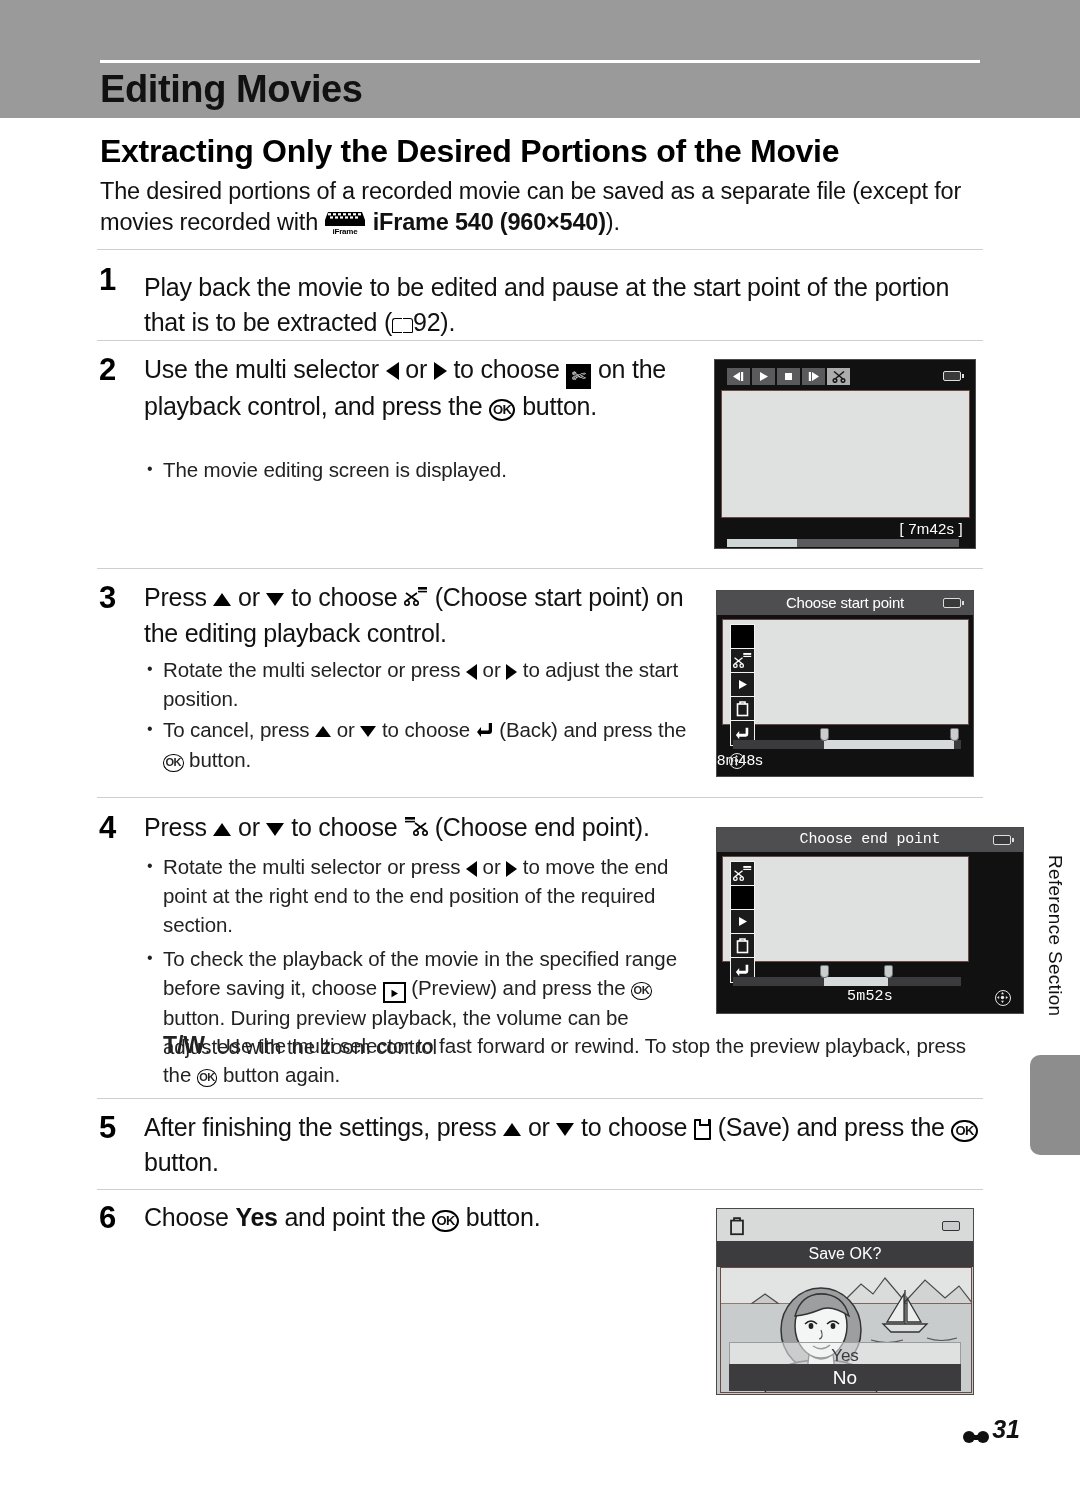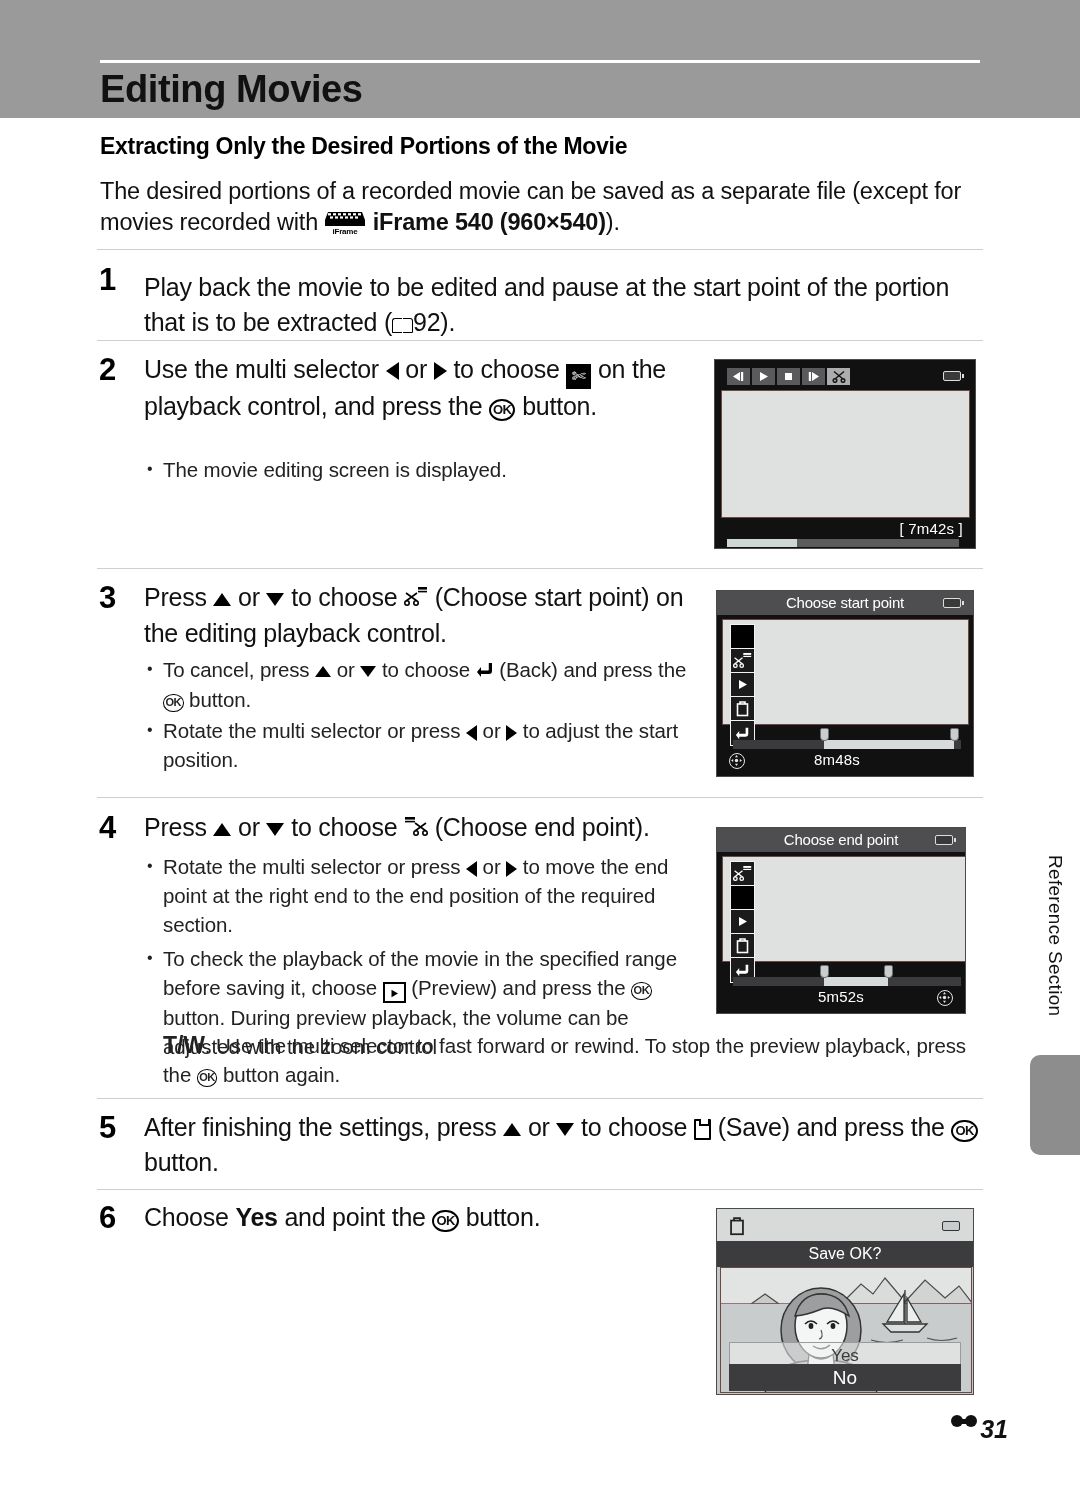--- a/index.html
+++ b/index.html
@@ -40,21 +40,21 @@
     font-weight: bold;
     color: #111;
     letter-spacing: -0.4px;
   }
 
   
   .section-heading {
     position: absolute;
     left: 100px; top: 133px;
     width: 880px;
-    font-size: 23px;
+    font-size: 32px;
     font-weight: bold;
     color: #000;
     letter-spacing: -0.3px;
   }
   .intro {
     position: absolute;
     left: 100px; top: 176px;
     width: 885px;
     font-size: 23.5px;
     line-height: 31px;
@@ -324,27 +324,27 @@
     right: 0;
     top: 1055px;
     width: 50px; height: 100px;
     background: #8d8d8d;
     border-radius: 10px 0 0 10px;
   }
 
   
   .footer {
     position: absolute;
-    right: 72px; bottom: 42px;
+    right: 60px; bottom: 42px;
     font-size: 25px;
     font-style: italic;
     font-weight: bold;
     color: #111;
     display: flex;
-    align-items: flex-start;
+    align-items: flex-end;
     gap: 3px;
   }
   .e-glyph {
     display: inline-block;
     width: 26px; height: 13px;
     position: relative;
   }
   .e-glyph::before, .e-glyph::after {
     content: "";
     position: absolute;
@@ -475,24 +475,24 @@
             <g stroke="#000" stroke-width="1.6" fill="none">
               <line x1="2" y1="7" x2="13" y2="15"></line>
               <line x1="13" y1="7" x2="2" y2="15"></line>
               <circle cx="3" cy="17" r="2.2"></circle>
               <circle cx="12" cy="17" r="2.2"></circle>
             </g>
           </g>
         </svg></span><span> (Choose start point) on the editing playback control.</span>
   </div>
   <div class="bullets" style="left:144px; top:655px; width:550px;">
+    <div class="bl"><span>Rotate the multi selector or press </span><span class="tri tri-sm tri-l"></span><span> or </span><span class="tri tri-sm tri-r"></span><span> to adjust the start position.</span></div>
     <div class="bl"><span>To cancel, press </span><span class="tri tri-sm tri-u"></span><span> or </span><span class="tri tri-sm tri-d"></span><span> to choose </span><span class="g"><svg width="18" height="17" viewBox="0 0 18 17">
             <path d="M16 2 L16 10 Q16 13 13 13 L5 13 L5 16 L1 11 L5 6 L5 9.5 L12 9.5 Q12.8 9.5 12.8 8.7 L12.8 2 Z" fill="#000"></path>
           </svg></span><span> (Back) and press the </span><span class="ok-btn ok-sm">OK</span><span> button.</span></div>
-    <div class="bl"><span>Rotate the multi selector or press </span><span class="tri tri-sm tri-l"></span><span> or </span><span class="tri tri-sm tri-r"></span><span> to adjust the start position.</span></div>
   </div>
 
   <div class="screen" style="left:716px; top:590px; width:258px; height:187px;">
     <div class="scr-title">Choose start point</div>
     <div class="battery" style="right:12px; top:7px;"></div>
     <div class="scr-canvas" style="left:5px; top:28px; width:247px; height:106px;"></div>
     <div class="icon-col" style="left:13px; top:33px;">
       <div class="icon-cell highlight"></div>
       <div class="icon-cell">
         <svg width="19" height="17" viewBox="0 0 24 21">
@@ -525,21 +525,21 @@
         <svg width="15" height="14" viewBox="0 0 18 17">
             <path d="M16 2 L16 10 Q16 13 13 13 L5 13 L5 16 L1 11 L5 6 L5 9.5 L12 9.5 Q12.8 9.5 12.8 8.7 L12.8 2 Z" fill="#fff"></path>
           </svg>
       </div>
     </div>
     <div class="timeline" style="left:16px; top:149px; width:228px;">
       <div class="timeline-sel" style="left:40%; width:57%;"></div>
       <div class="handle" style="left:calc(40% - 4px); top:-12px;"></div>
       <div class="handle" style="left:calc(97% - 4px); top:-12px;"></div>
     </div>
-    <div class="time-label" style="left:0; right:16px; top:160px; text-align:center;">8m48s</div>
+    <div class="time-label" style="left:0; right:16px; top:160px; text-align:left;">8m48s</div>
     <div class="msel" style="left:12px; top:162px;">
       <svg width="13" height="13" viewBox="0 0 13 13" style="position:absolute;left:0.3px;top:0.3px;">
           <g fill="#e6e6e6">
             <polygon points="6.5,1 5,3.2 8,3.2"></polygon>
             <polygon points="6.5,12 5,9.8 8,9.8"></polygon>
             <polygon points="1,6.5 3.2,5 3.2,8"></polygon>
             <polygon points="12,6.5 9.8,5 9.8,8"></polygon>
             <circle cx="6.5" cy="6.5" r="1.7"></circle>
           </g>
         </svg>
@@ -566,21 +566,21 @@
   </div>
   <div class="bullets" style="left:144px; top:944px; width:550px;">
     <div class="bl"><span>To check the playback of the movie in the specified range before saving it, choose </span><span class="obox"><svg width="9" height="9" viewBox="0 0 9 9" style="vertical-align:0.5px">
             <polygon points="1.5,0.8 1.5,8.2 8,4.5" fill="#000"></polygon>
           </svg></span><span> (Preview) and press the </span><span class="ok-btn ok-sm">OK</span><span> button. During preview playback, the volume can be adjusted with the zoom control </span></div>
   </div>
   <div class="bullets" style="left:163px; top:1031px; width:822px;">
     <div><b style="font-size:23px;">T/W</b><span>. Use the multi selector to fast forward or rewind. To stop the preview playback, press the </span><span class="ok-btn ok-sm">OK</span><span> button again.</span></div>
   </div>
 
-  <div class="screen" style="left:716px; top:827px; width:250px; height:187px;">
+  <div class="screen" style="left:716px; top:827px; width:308px; height:187px;font-family:Liberation Mono, monospace;">
     <div class="scr-title">Choose end point</div>
     <div class="battery" style="right:12px; top:7px;"></div>
     <div class="scr-canvas" style="left:5px; top:28px; width:247px; height:106px;"></div>
     <div class="icon-col" style="left:13px; top:33px;">
       <div class="icon-cell">
         <svg width="19" height="17" viewBox="0 0 24 21">
             <g fill="#fff">
               <rect x="13" y="1" width="10" height="2.4"></rect>
               <rect x="13" y="4.6" width="10" height="1.5"></rect>
               <g stroke="#fff" stroke-width="1.7" fill="none">

